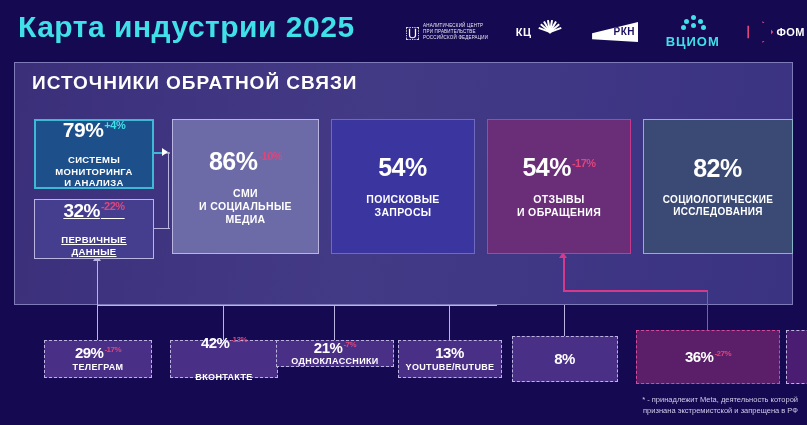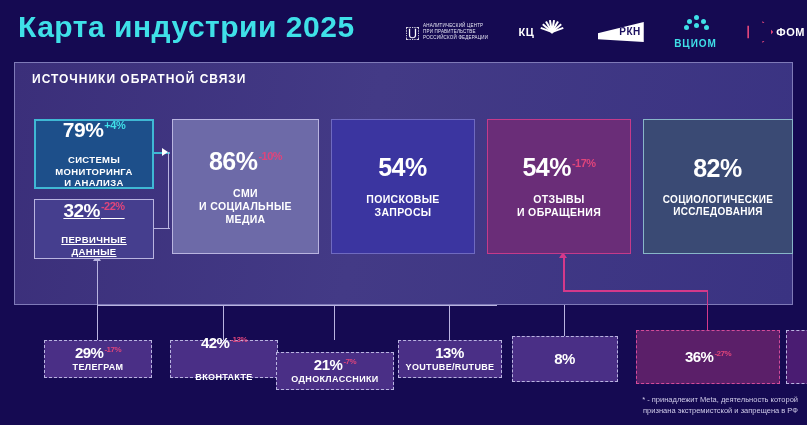--- a/index.html
+++ b/index.html
@@ -8,34 +8,34 @@
     background:#150a52;
     font-family:"Liberation Sans","DejaVu Sans",sans-serif;
     color:#ffffff;position:relative;
   }
   .hdr{position:absolute;left:0;top:0;width:807px;height:62px;border-radius:12px;}
   .title{position:absolute;left:18px;top:10px;font-size:30px;font-weight:bold;color:#3fe0e8;letter-spacing:.5px;white-space:nowrap;}
   .logos{position:absolute;left:405px;top:12px;width:400px;height:40px;display:flex;align-items:center;justify-content:space-between;}
   .logo{display:flex;align-items:center;gap:3px;height:34px;}
   .logo-txt{font-size:4.5px;line-height:1.35;color:#e8e8f5;letter-spacing:.2px;white-space:pre-line;}
   .logo-big{font-size:11px;font-weight:bold;color:#ffffff;letter-spacing:.5px;}
-  .logo-vciom{font-size:10px;font-weight:bold;color:#3fe0e8;letter-spacing:1px;margin-top:16px;}
+  .logo-vciom{font-size:13px;font-weight:bold;color:#3fe0e8;letter-spacing:1px;margin-top:16px;}
   .eagle{font-size:17px;line-height:1;color:#ffffff;}
   .kc-rays{width:30px;height:28px;position:relative;}
   .kc-rays span{position:absolute;left:14px;top:2px;width:2px;height:13px;background:#fff;transform-origin:1px 12px;}
   .rkn-wedge{width:46px;height:20px;background:#fff;clip-path:polygon(0 56%,100% 0,100% 100%,0 86%);position:relative;}
   .rkn-label{position:absolute;right:3px;top:4px;font-size:10px;font-weight:bold;color:#1b1060;letter-spacing:.5px;}
   .vciom-tree{width:24px;height:16px;position:relative;}
   .vciom-tree i{position:absolute;background:#3fe0e8;border-radius:50%;width:5px;height:5px;}
   .fom-arrow{width:22px;height:18px;border:2px solid #e0457b;clip-path:polygon(0 22%,58% 22%,58% 0,100% 50%,58% 100%,58% 78%,0 78%);}
 
   .panel{position:absolute;left:14px;top:62px;width:779px;height:243px;
     background:linear-gradient(100deg,#3b2f7a 0%,#433a86 45%,#3a3382 100%);
     border:1px solid #7f7ab8;box-sizing:border-box;}
-  .panel-title{position:absolute;left:32px;top:72px;font-size:12px;font-weight:bold;color:#fff;letter-spacing:1px;}
+  .panel-title{position:absolute;left:32px;top:72px;font-size:19px;font-weight:bold;color:#fff;letter-spacing:1px;}
 
   .card{position:absolute;box-sizing:border-box;display:flex;flex-direction:column;
     align-items:center;justify-content:center;text-align:center;padding:4px 6px;}
   .pct{font-size:25px;font-weight:bold;line-height:1.05;letter-spacing:-.5px;white-space:nowrap;}
   .pct .d{font-size:11px;font-weight:bold;vertical-align:super;margin-left:1px;}
   .d.up{color:#3fe0e8;}
   .d.down{color:#e0457b;}
   .lbl{font-size:10.5px;font-weight:bold;line-height:1.22;letter-spacing:.35px;margin-top:13px;color:#fff;}
 
   .c-mon{left:34px;top:119px;width:120px;height:70px;background:#1d4f8a;border:2px solid #3fb8d4;}
@@ -51,21 +51,21 @@
   .c-soc .lbl{font-size:10px;}
 
   .bot{position:absolute;box-sizing:border-box;display:flex;flex-direction:column;
     align-items:center;justify-content:center;text-align:center;
     background:#4a2f86;border:1px dashed #b9b4e0;}
   .bot .pct{font-size:15px;}
   .bot .pct .d{font-size:8px;}
   .bot .lbl{font-size:9px;margin-top:1px;}
   .b1{left:44px;top:340px;width:108px;height:38px;}
   .b2{left:170px;top:340px;width:108px;height:38px;gap:20px;}
-  .b3{left:276px;top:352px;width:118px;height:38px;}
+  .b3{left:276px;top:340px;width:118px;height:27px;}
   .b4{left:398px;top:340px;width:104px;height:38px;}
   .b5{left:512px;top:336px;width:106px;height:46px;}
   .b5 .lbl{font-size:8px;line-height:1.25;}
   .b6{left:636px;top:330px;width:144px;height:54px;background:#5b1f69;border:1px dashed #d44b9a;}
   .b6 .lbl{font-size:8.5px;line-height:1.3;}
   .b7{left:786px;top:330px;width:60px;height:54px;background:#4a1c72;border:1px dashed #b9b4e0;}
 
   .ln{position:absolute;background:#b9b4e0;}
   .ln.mg{background:#d4398a;}
   .ln.cy{background:#3fb8d4;}

